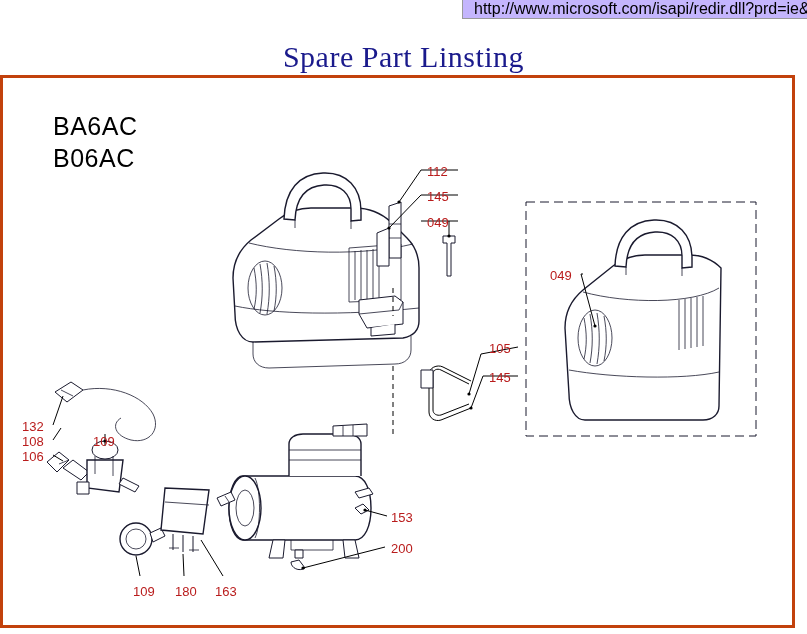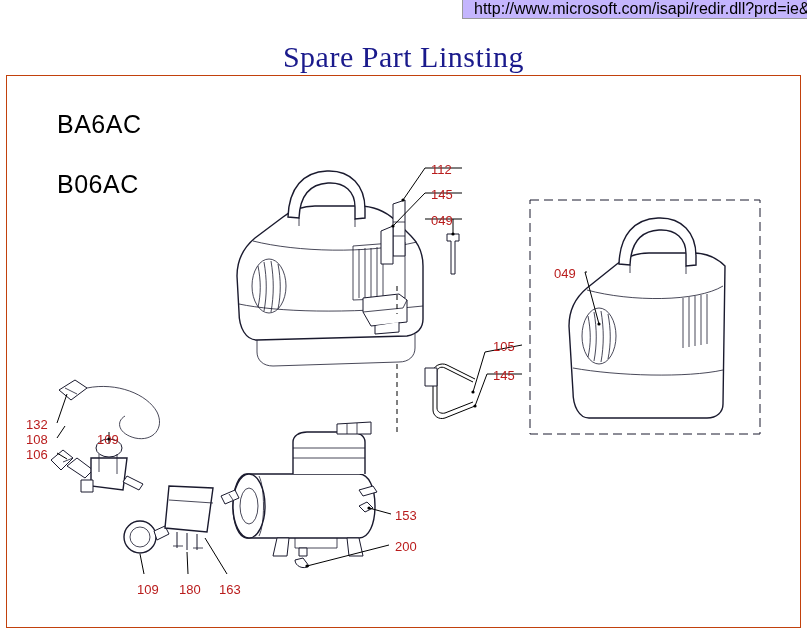--- a/index.html
+++ b/index.html
@@ -69,25 +69,25 @@
     width: 807px;
     font-size: 15px;
     font-weight: bold;
     color: #1a1a8c;
     font-family: "Liberation Sans", sans-serif;
   }
   
   #panel {
     position: absolute;
     top: 75px;
-    left: 6px;
+    left: 0;
     width: 795px;
     height: 553px;
     background: #ffffff;
-    border: 1px solid #c2410c;
+    border: 3px solid #c2410c;
     box-sizing: border-box;
     overflow: hidden;
   }
   #panel-shadow {
     position: absolute;
     top: 76px;
     left: 7px;
     width: 796px;
     height: 554px;
     background: #d8d8d8;
@@ -130,21 +130,21 @@
 
   <div id="header">
     <div id="title">Spare Part Linsting</div>
   </div>
 
   <div id="urlbar">http://www.microsoft.com/isapi/redir.dll?prd=ie&amp;ar=hotmail</div>
 
   <div id="panel">
 
     <div class="model-label" style="top:34px;left:50px;">BA6AC</div>
-    <div class="model-label" style="top:66px;left:50px;margin-top:28px;">B06AC</div>
+    <div class="model-label" style="top:66px;left:50px;">B06AC</div>
 
     <svg class="diagram" viewBox="0 0 795 553">
 
       <g>
         <path class="bd" d="M232 236 L230 200 C230 185 236 172 248 162 L276 141 C285 134 296 130 308 130
                              L352 130 C366 130 378 135 388 144 L404 160
                              C412 168 416 178 416 190 L416 243
                              C416 252 410 258 400 260 L250 264
                              C239 264 232 252 232 236 Z"></path>
         <path class="thin" d="M232 228 C270 236 340 238 416 230"></path>

